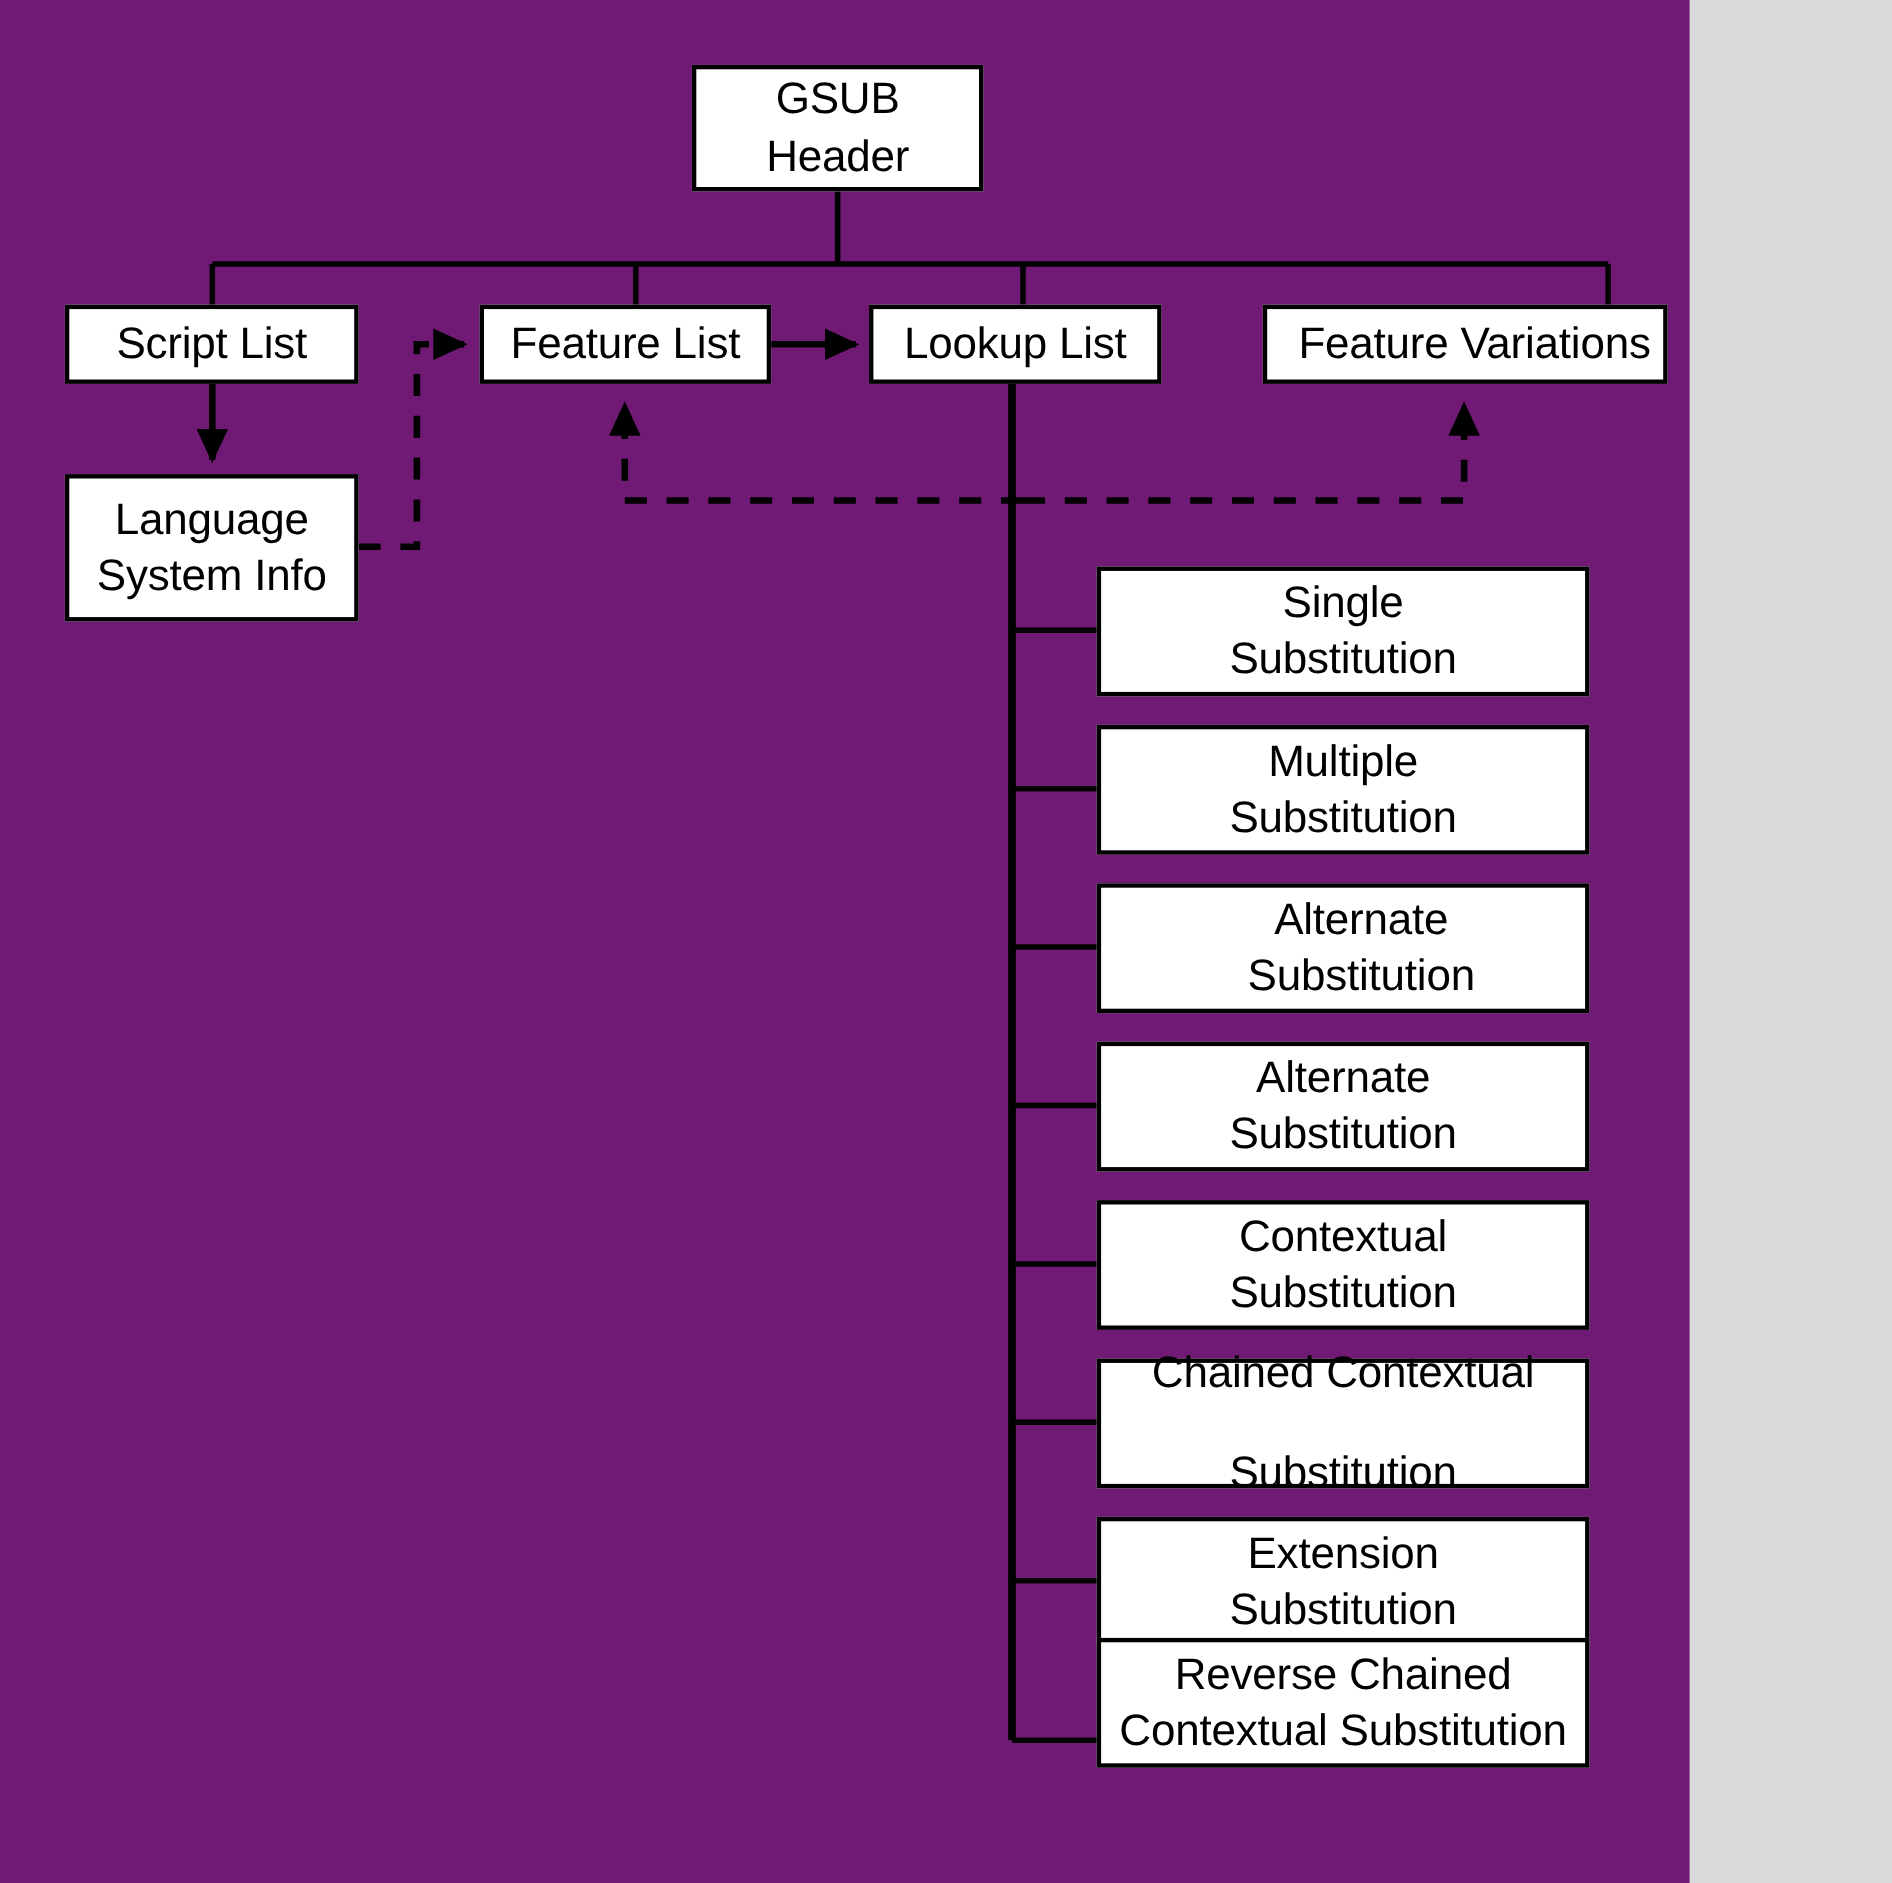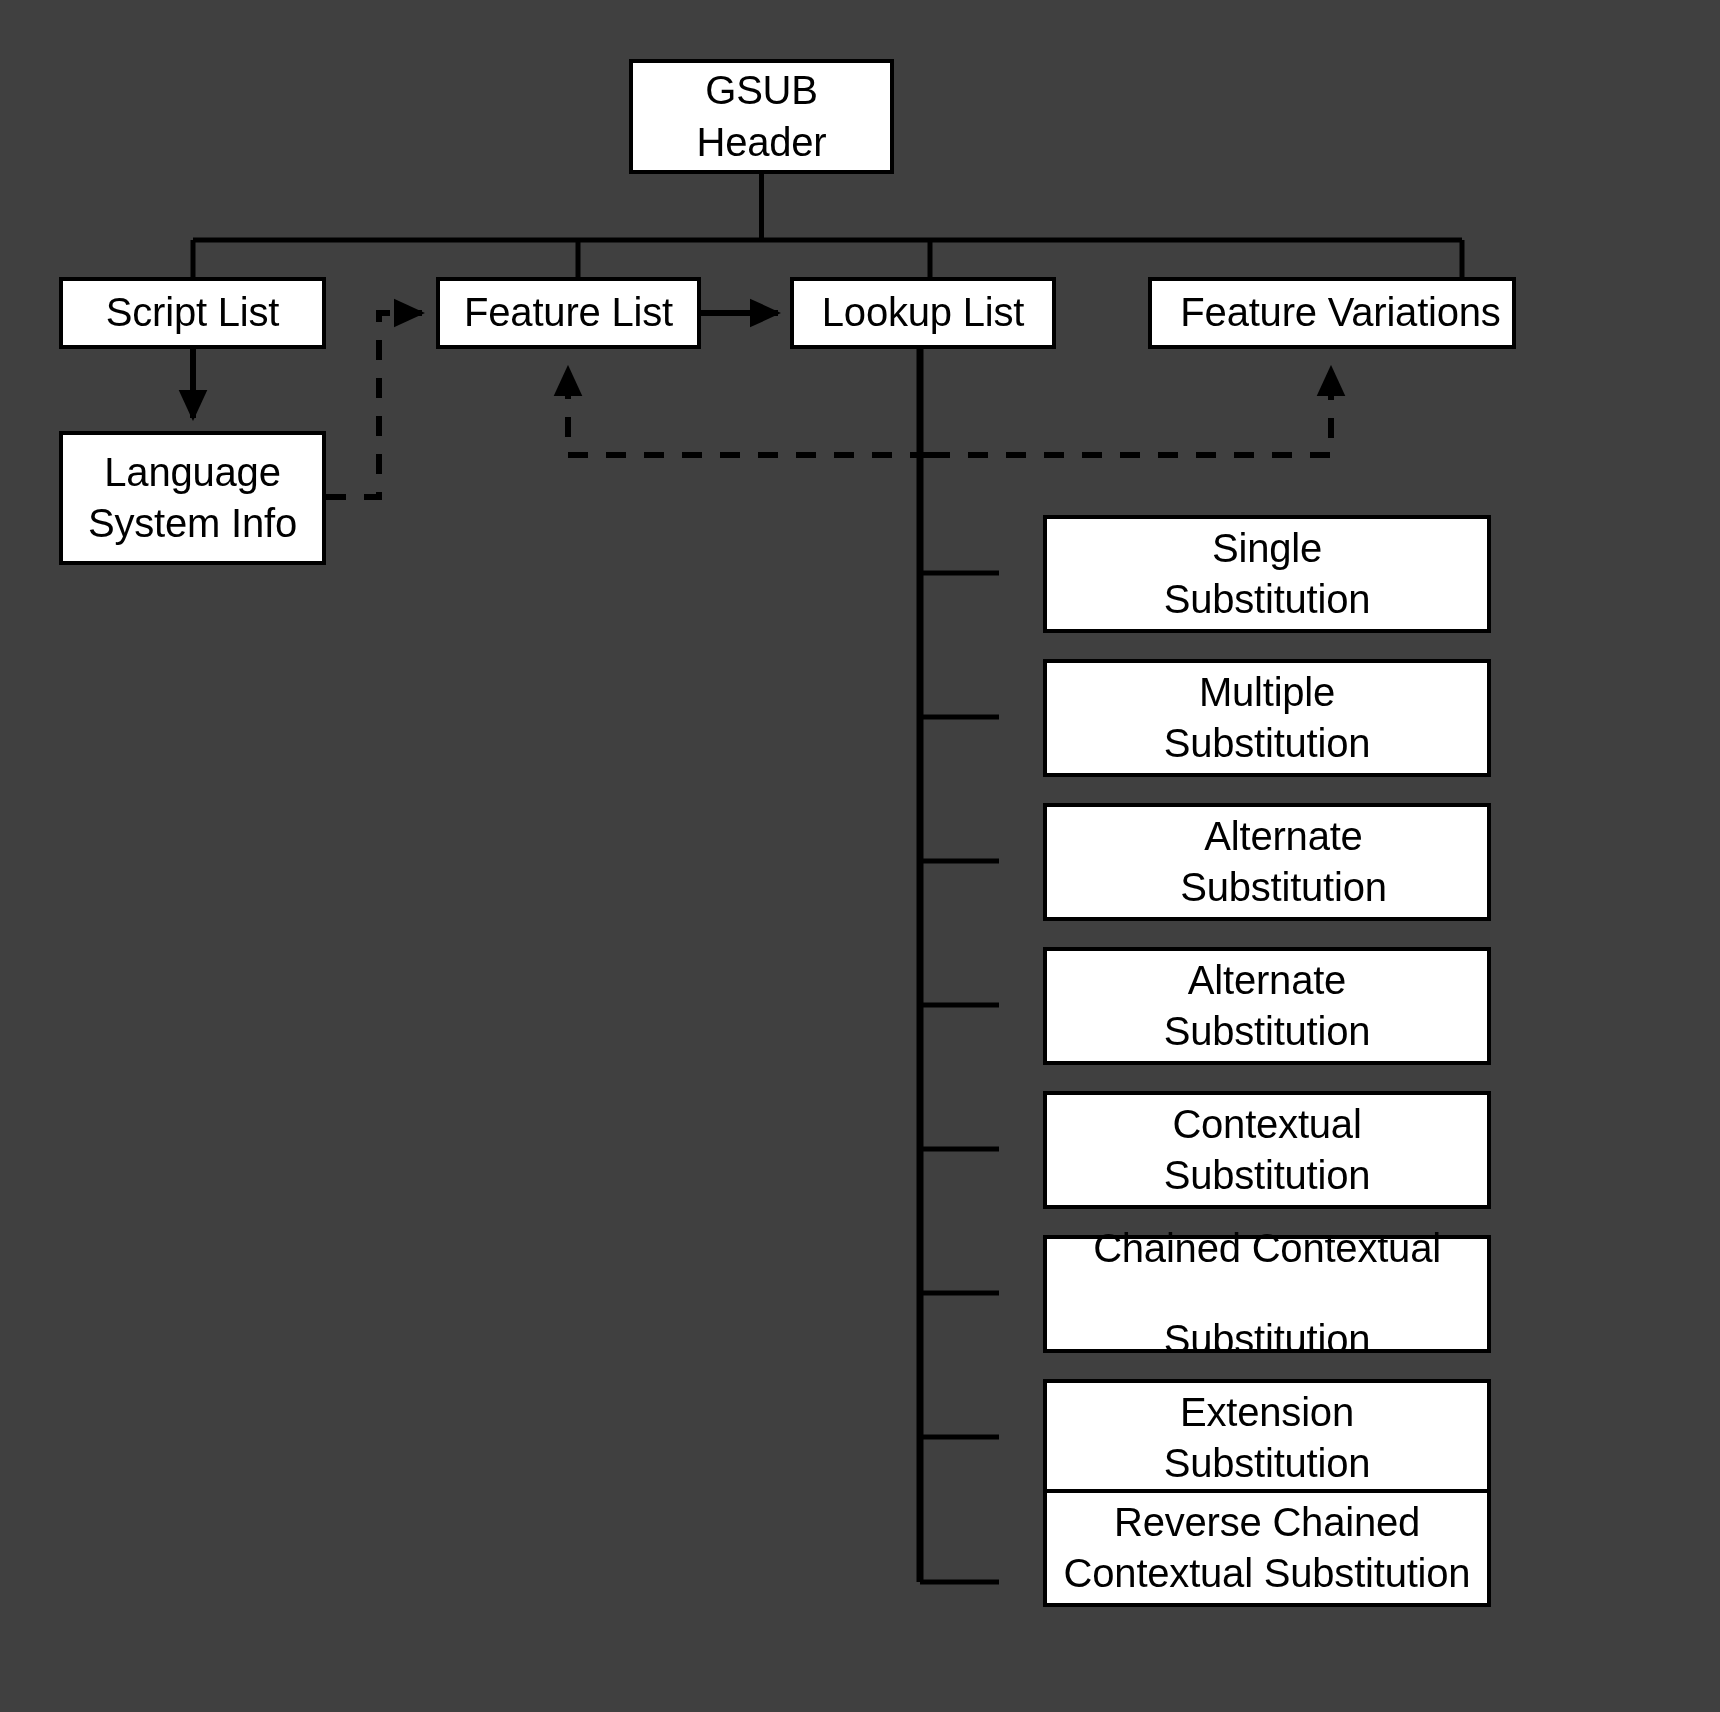--- a/index.html
+++ b/index.html
@@ -5,23 +5,23 @@
   html, body {
     margin: 0;
     padding: 0;
     background: #d9d9d9;
   }
   body {
     font-family: "Liberation Sans", sans-serif;
   }
   #canvas {
     position: relative;
-    width: 1720px;
+    width: 1536px;
     height: 1712px;
-    background: #404040;
+    background: #701a75;
     overflow: hidden;
   }
   svg.wires {
     position: absolute;
     left: 0;
     top: 0;
     width: 1720px;
     height: 1712px;
     pointer-events: none;
   }
@@ -65,21 +65,20 @@
   }
   
   #n-language-system-info {
     left: 59px;   top: 431px; width: 267px; height: 134px;
   }
   
   .subnode {
     left: 997px;
     width: 448px;
     height: 118px;
-    margin-left: 46px;
   }
 </style>
 </head>
 <body>
 
 <div id="canvas">
 
   <svg class="wires" viewBox="0 0 1720 1712" xmlns="http://www.w3.org/2000/svg">
     <defs>
       <marker id="arrow-solid" viewBox="0 0 10 10" refX="9" refY="5" markerWidth="5.2" markerHeight="5.2" orient="auto-start-reverse">

